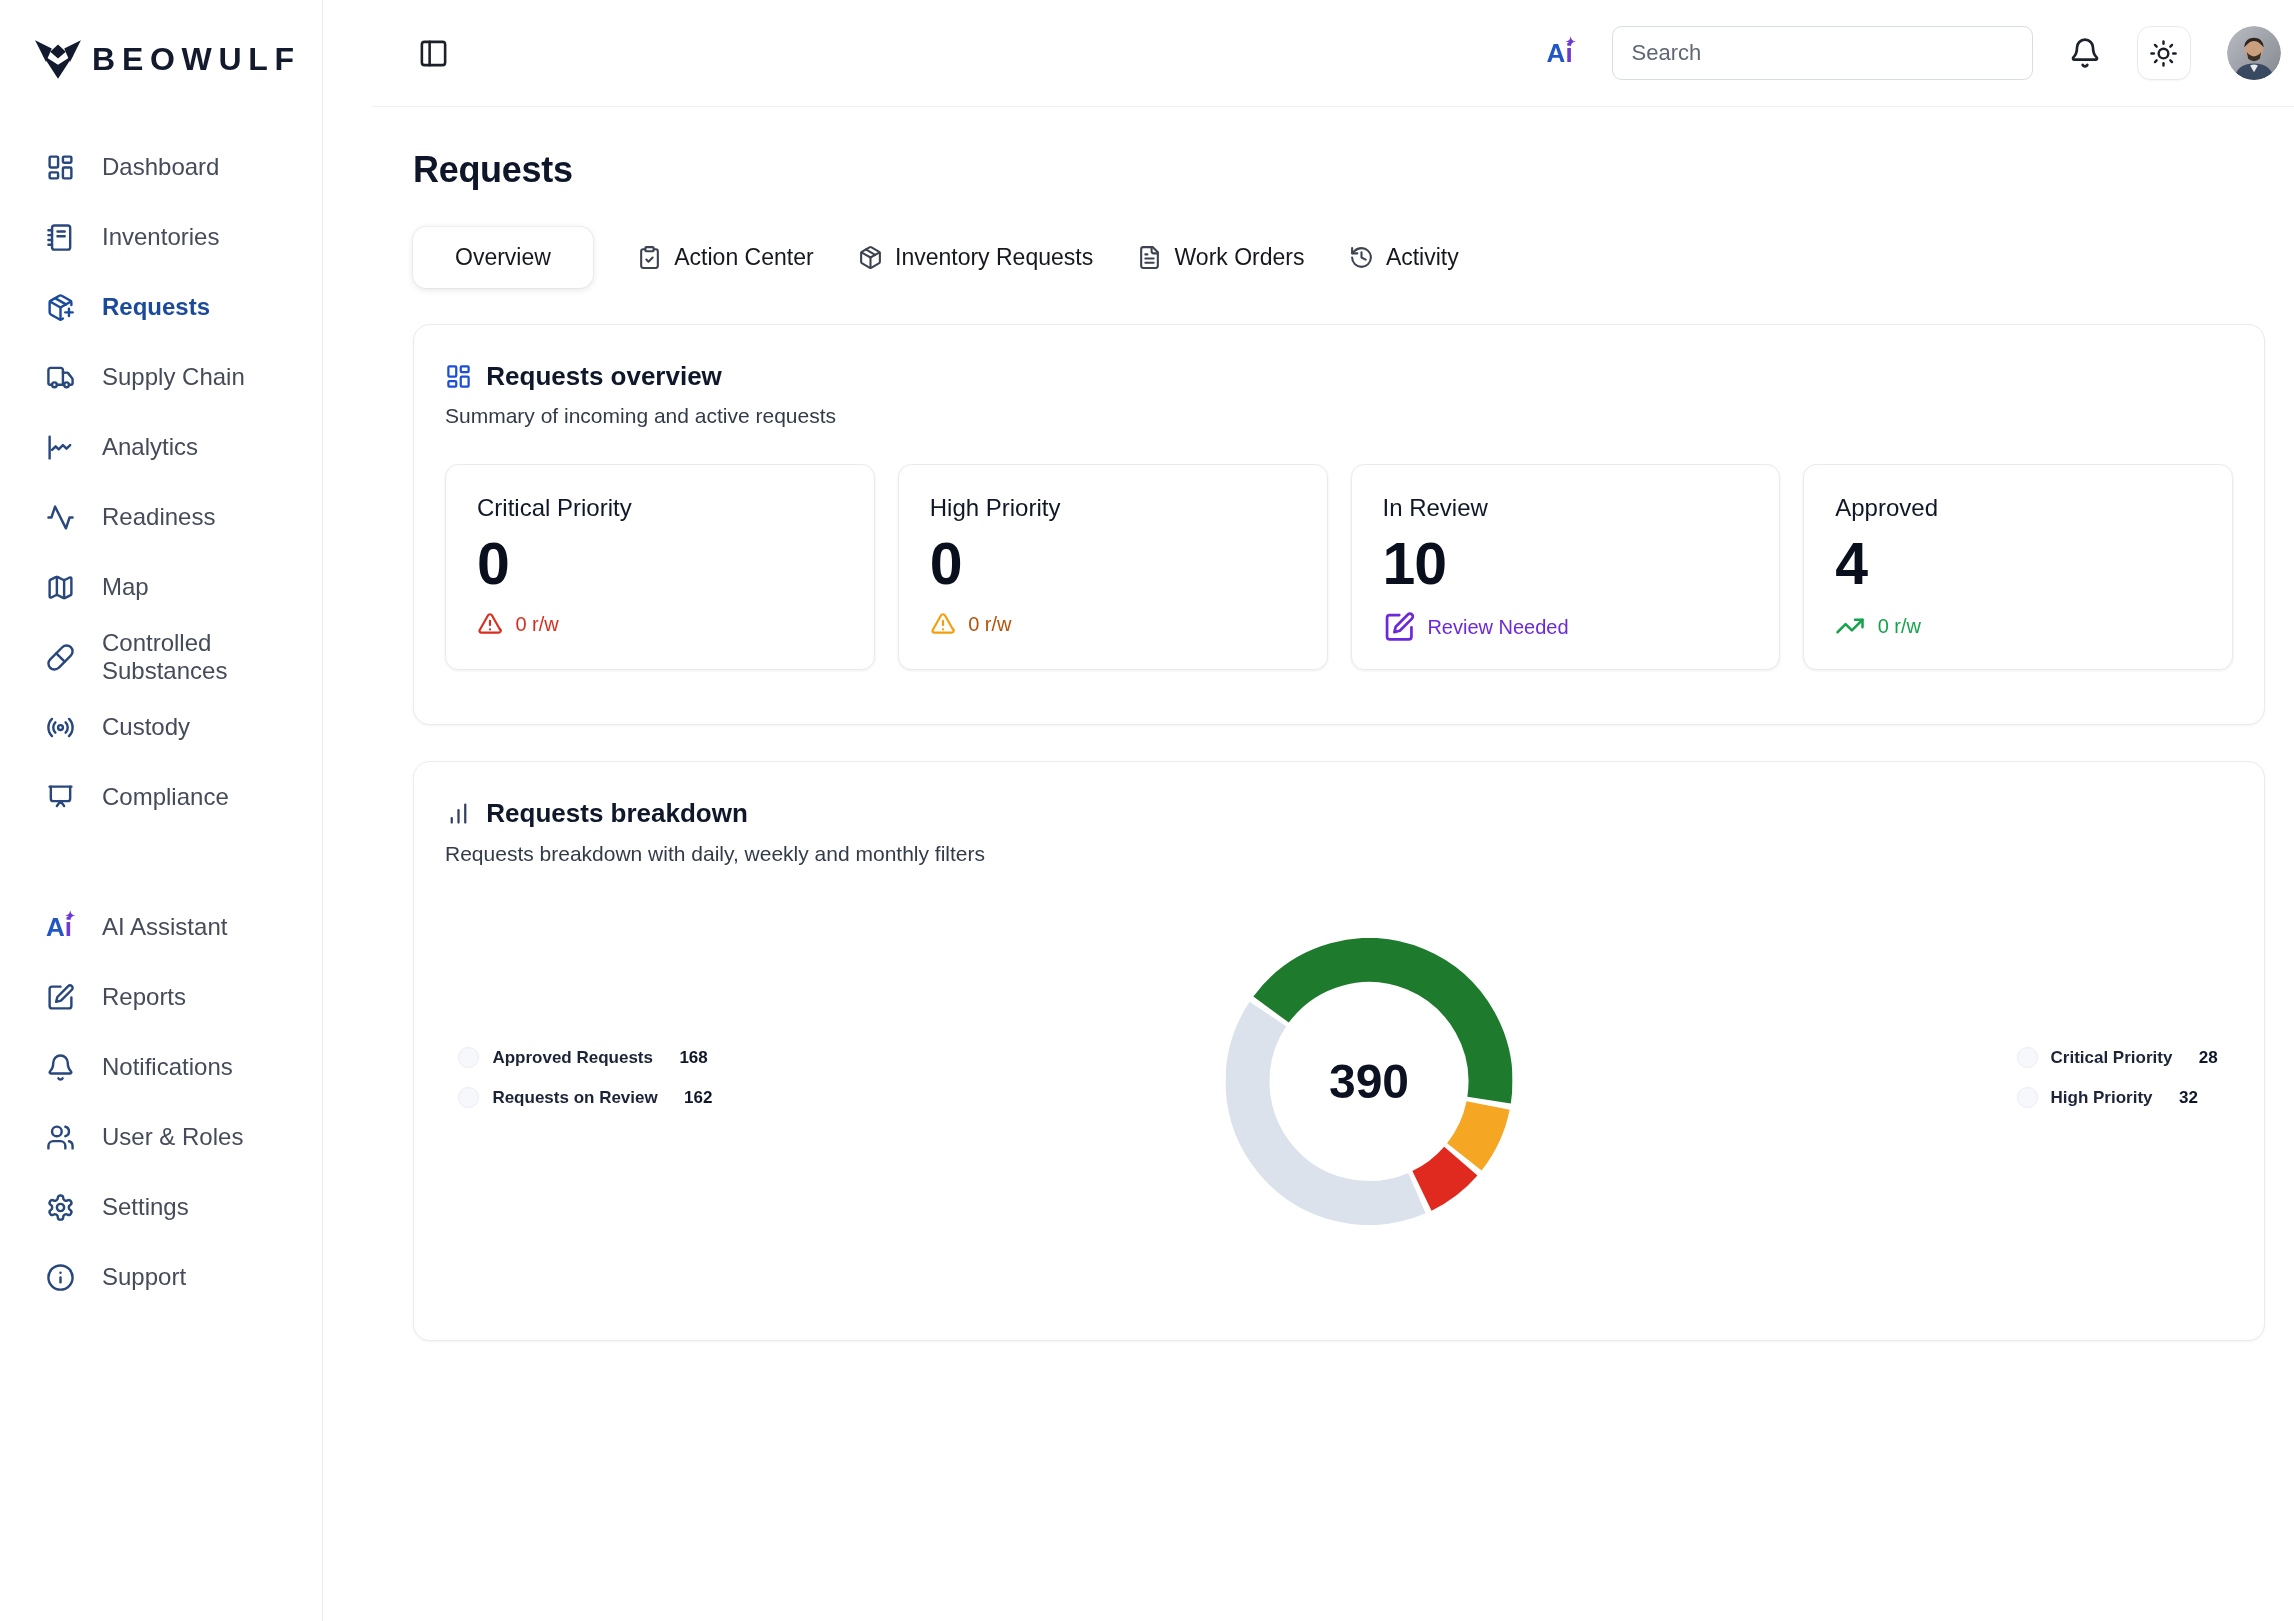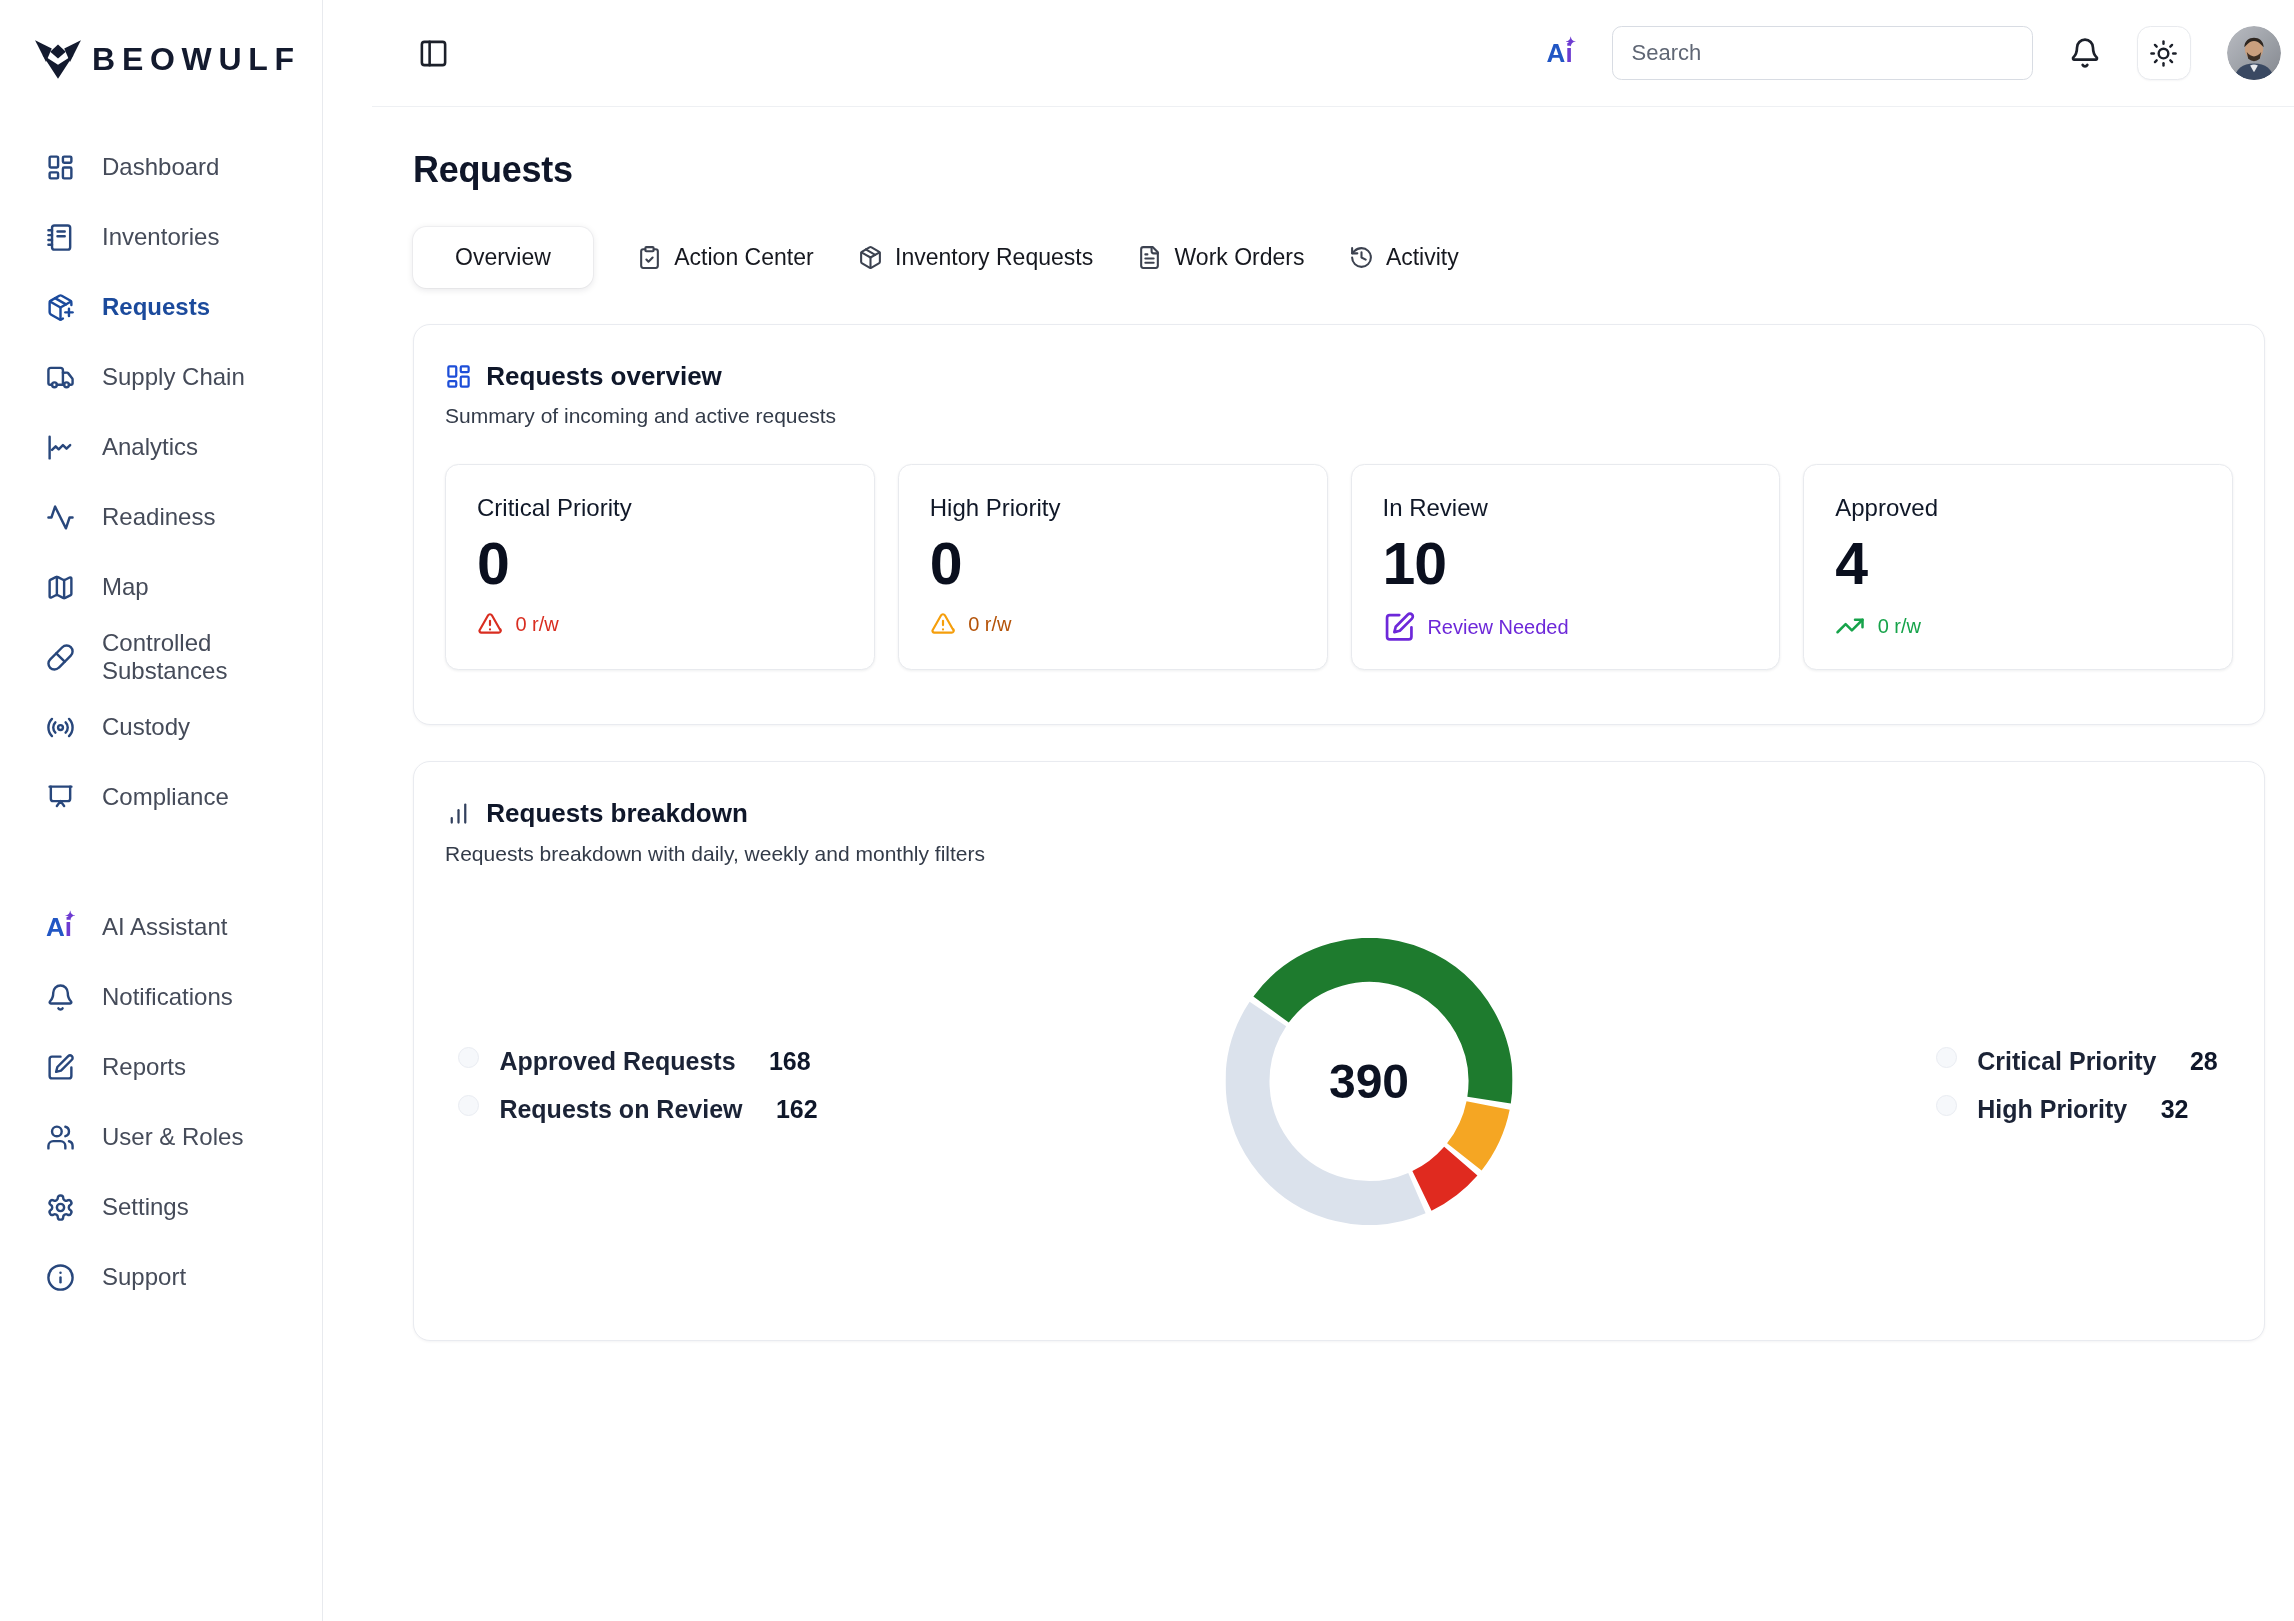--- a/index.html
+++ b/index.html
@@ -90,21 +90,21 @@
   
   .chart-body { position:relative; height:411px; margin-top:9.6px; }
   .donut-wrap { position:absolute; left:50%; top:63px; transform:translateX(calc(-50% + 30px)); width:287px; height:287px; }
   .donut-center {
     position:absolute; inset:0; display:flex; align-items:center; justify-content:center;
     font-size:48px; font-weight:600; color:#0c1222;
   }
   .legend-col { position:absolute; top:172px; display:flex; flex-direction:column; gap:19px; }
   .legend-left { left:13.4px; }
   .legend-right { right:15.3px; }
-  .legend-row { display:flex; align-items:flex-start; gap:20px; font-size:25px; }
+  .legend-row { display:flex; align-items:flex-end; gap:13px; font-size:17px; }
   .legend-dot { width:21px; height:21px; border-radius:50%; background:#f6f8fb; border:1px solid #e9ecf2; flex:0 0 21px; }
   .legend-label { font-weight:600; color:#1b2336; }
   .legend-value { font-weight:700; color:#0f172a; margin-left:13.4px; }
   .hidden-defs { position:absolute; width:0; height:0; overflow:hidden; }
 </style>
 </head>
 <body>
 
 <svg class="hidden-defs" aria-hidden="true">
   <defs>
@@ -315,29 +315,29 @@
     </a>
   </nav>
 
   <nav class="nav nav-secondary">
     <a class="nav-item">
       <span class="ai-glyph"><span class="ai-a">A</span><span class="ai-i">i</span><span class="ai-star">✦</span></span>
       <span>AI Assistant</span>
     </a>
     <a class="nav-item">
       <svg class="nav-icon" viewBox="0 0 30 30" width="29" height="29">
+          <use href="#i-pen-square"></use>
+        </svg>
+      <span>Reports</span>
+    </a>
+    <a class="nav-item">
+      <svg class="nav-icon" viewBox="0 0 30 30" width="29" height="29">
           <use href="#i-bell"></use>
         </svg>
       <span>Notifications</span>
-    </a>
-    <a class="nav-item">
-      <svg class="nav-icon" viewBox="0 0 30 30" width="29" height="29">
-          <use href="#i-pen-square"></use>
-        </svg>
-      <span>Reports</span>
     </a>
     <a class="nav-item">
       <svg class="nav-icon" viewBox="0 0 30 30" width="29" height="29">
           <use href="#i-users"></use>
         </svg>
       <span>User &amp; Roles</span>
     </a>
     <a class="nav-item">
       <svg class="nav-icon" viewBox="0 0 30 30" width="29" height="29">
           <use href="#i-gear"></use>

